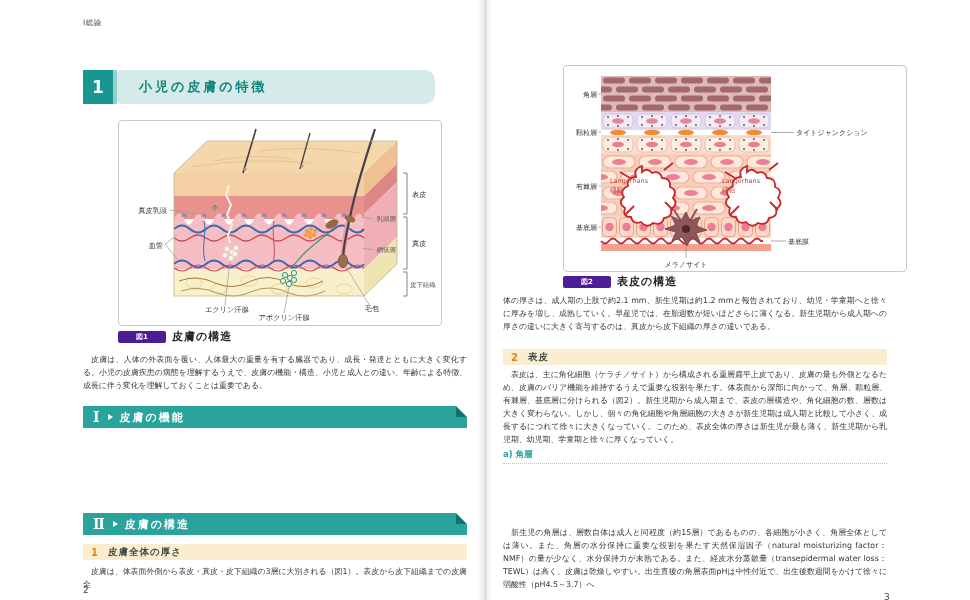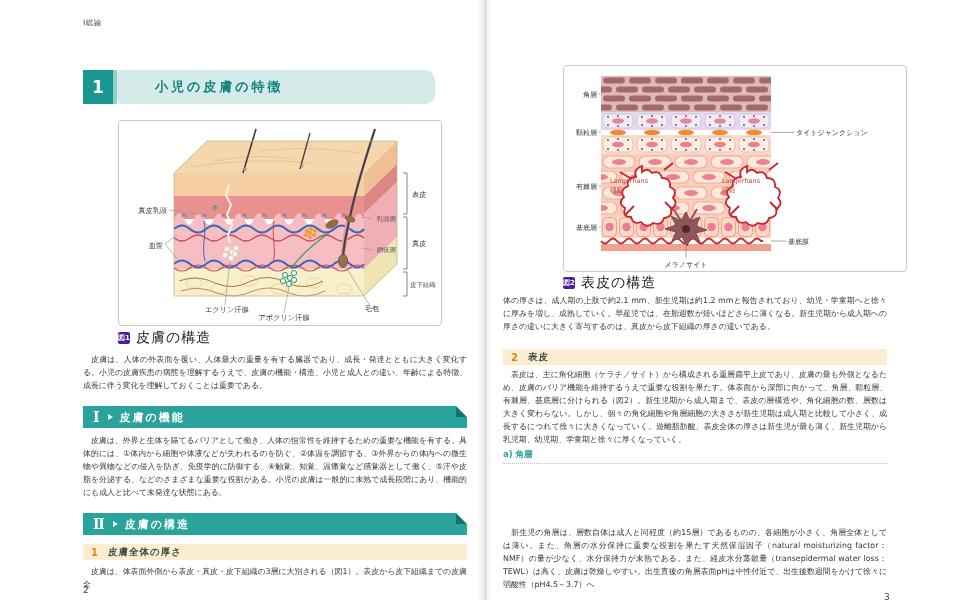--- a/index.html
+++ b/index.html
@@ -6,40 +6,40 @@
   body{width:970px;height:600px;position:relative;background:#fff;
        font-family:"DejaVu Sans","Liberation Sans",sans-serif;overflow:hidden}
   .page{position:absolute;top:8px;width:485px;height:600px;background:#fff}
   .abs{position:absolute}
   .runhead{font-size:7.5px;color:#3c3c3c;letter-spacing:.5px}
   .body-text{font-size:7.9px;line-height:13px;color:#37373a;text-align:justify}
   .chapter-row{display:flex;height:34px}
   .chapnum{width:30px;background:#18968f;border-right:4px solid #93d0cb;color:#fff;
            font-weight:bold;font-size:17px;display:flex;align-items:center;justify-content:center}
   .chapbanner{width:318px;background:#d4ebe9;border-radius:4px 10px 10px 4px;display:flex;
-              align-items:center;padding-left:38px;box-sizing:border-box;color:#12837d;
+              align-items:center;padding-left:22px;box-sizing:border-box;color:#12837d;
               font-weight:bold;font-size:13px;letter-spacing:3px}
   .figbox{border:1px solid #c8c8c8;border-radius:4px;background:#fff}
   .secband{height:22px;background:#2ba39d;color:#fff;display:flex;align-items:center}
   .secband::after{content:"";position:absolute;top:0;right:0;width:0;height:0;
                   border-top:11px solid #fff;border-left:11px solid transparent}
   .secband::before{content:"";position:absolute;top:0;right:0;width:0;height:0;
                    border-left:11px solid #14726d;border-top:11px solid transparent}
   .sec-num{font-family:"DejaVu Serif","Liberation Serif",serif;font-size:14px;font-weight:bold;
            margin-left:10px;line-height:1}
   .sec-arrow{width:0;height:0;border-left:5px solid #fff;border-top:3.5px solid transparent;
              border-bottom:3.5px solid transparent;margin:0 7px 0 8px}
   .sec-title{font-size:11px;font-weight:bold;letter-spacing:2px}
   .subhead{height:16px;background:#fbeed0;display:flex;align-items:center;font-weight:bold}
   .sub-num{color:#d8861c;font-size:10px;margin:0 10px 0 8px}
   .sub-title{font-size:9.5px;color:#3d4a46;letter-spacing:1px}
   .ahead{font-size:8.5px;font-weight:bold;color:#2ba39d;border-bottom:1px dotted #9fcecb;padding-bottom:2px}
   .figcap{display:flex;align-items:center}
-  .figbadge{background:#4c1d95;color:#fff;font-size:7px;font-weight:bold;padding:1px 0;border-radius:2px}
-  .figcap-text{font-size:14px;font-weight:normal;color:#222;margin-left:6px;letter-spacing:1px}
+  .figbadge{background:#4c1d95;color:#fff;font-size:7px;font-weight:bold;padding:1px 18px;border-radius:2px}
+  .figcap-text{font-size:11px;font-weight:bold;color:#222;margin-left:6px;letter-spacing:1px}
   .pagenum{font-size:9px;color:#444}
   .gutter{position:absolute;left:478px;top:0;width:14px;height:600px;
           background:linear-gradient(to right,rgba(0,0,0,0),rgba(0,0,0,.09) 46%,rgba(0,0,0,.09) 54%,rgba(0,0,0,0))}
   .gutterline{position:absolute;left:485px;top:0;width:1px;height:600px;background:#d2d2d2}
   .flbl{font-size:7.2px;fill:#333}
   .flbl-s{font-size:6.4px;fill:#555}
   .f2lbl{font-size:7px;fill:#333}
   .lred{font-size:6.5px;fill:#c0453a}
   text{font-family:"DejaVu Sans","Liberation Sans",sans-serif}
 </style>
@@ -177,21 +177,20 @@
   </div>
 
   <div class="abs body-text" style="left:83px;top:345px;width:384px">　皮膚は、人体の外表面を覆い、人体最大の重量を有する臓器であり、成長・発達とともに大きく変化する。小児の皮膚疾患の病態を理解するうえで、皮膚の機能・構造、小児と成人との違い、年齢による特徴、成長に伴う変化を理解しておくことは重要である。</div>
 
   <div class="abs secband" style="left:83px;top:398px;width:384px">
     <span class="sec-num">Ⅰ</span>
     <span class="sec-arrow"></span>
     <span class="sec-title">皮膚の機能</span>
   </div>
 
-  <div class="abs body-text" style="left:83px;top:426px;width:384px">　皮膚は、外界と生体を隔てるバリアとして働き、人体の恒常性を維持するための重要な機能を有する。具体的には、①体内から細胞や体液などが失われるのを防ぐ、②体温を調節する、③外界からの体内への微生物や異物などの侵入を防ぎ、免疫学的に防御する、④触覚、知覚、温痛覚など感覚器として働く、⑤汗や皮脂を分泌する、などのさまざまな重要な役割がある。小児の皮膚は一般的に未熟で成長段階にあり、機能的にも成人と比べて未発達な状態にある。</div>
 
   <div class="abs secband" style="left:83px;top:505px;width:384px">
     <span class="sec-num">Ⅱ</span>
     <span class="sec-arrow"></span>
     <span class="sec-title">皮膚の構造</span>
   </div>
 
   <div class="abs subhead" style="left:83px;top:536px;width:384px">
     <span class="sub-num">1</span>
     <span class="sub-title">皮膚全体の厚さ</span>
@@ -317,21 +316,21 @@
     <span class="figcap-text">表皮の構造</span>
   </div>
 
   <div class="abs body-text" style="left:18px;top:286px;width:384px">体の厚さは、成人期の上肢で約2.1 mm、新生児期は約1.2 mmと報告されており、幼児・学童期へと徐々に厚みを増し、成熟していく。早産児では、在胎週数が短いほどさらに薄くなる。新生児期から成人期への厚さの違いに大きく寄与するのは、真皮から皮下組織の厚さの違いである。</div>
 
   <div class="abs subhead" style="left:18px;top:341px;width:384px">
     <span class="sub-num">2</span>
     <span class="sub-title">表皮</span>
   </div>
 
-  <div class="abs body-text" style="left:18px;top:360px;width:384px">　表皮は、主に角化細胞（ケラチノサイト）から構成される重層扁平上皮であり、皮膚の最も外側となるため、皮膚のバリア機能を維持するうえで重要な役割を果たす。体表面から深部に向かって、角層、顆粒層、有棘層、基底層に分けられる（図2）。新生児期から成人期まで、表皮の層構造や、角化細胞の数、層数は大きく変わらない。しかし、個々の角化細胞や角層細胞の大きさが新生児期は成人期と比較して小さく、成長するにつれて徐々に大きくなっていく。遊離脂肪酸、表皮全体の厚さは新生児が最も薄く、新生児期から乳児期、幼児期、学童期と徐々に厚くなっていく。</div>
+  <div class="abs body-text" style="left:18px;top:360px;width:384px">　表皮は、主に角化細胞（ケラチノサイト）から構成される重層扁平上皮であり、皮膚の最も外側となるため、皮膚のバリア機能を維持するうえで重要な役割を果たす。体表面から深部に向かって、角層、顆粒層、有棘層、基底層に分けられる（図2）。新生児期から成人期まで、表皮の層構造や、角化細胞の数、層数は大きく変わらない。しかし、個々の角化細胞や角層細胞の大きさが新生児期は成人期と比較して小さく、成長するにつれて徐々に大きくなっていく。このため、表皮全体の厚さは新生児が最も薄く、新生児期から乳児期、幼児期、学童期と徐々に厚くなっていく。</div>
 
   <div class="abs ahead" style="left:18px;top:441px;width:384px">a) 角層</div>
 
 
   <div class="abs body-text" style="left:18px;top:518px;width:384px">　新生児の角層は、層数自体は成人と同程度（約15層）であるものの、各細胞が小さく、角層全体としては薄い。また、角層の水分保持に重要な役割を果たす天然保湿因子（natural moisturizing factor：NMF）の量が少なく、水分保持力が未熟である。また、経皮水分蒸散量（transepidermal water loss：TEWL）は高く、皮膚は乾燥しやすい。出生直後の角層表面pHは中性付近で、出生後数週間をかけて徐々に弱酸性（pH4.5～3.7）へ</div>
 
   <div class="abs pagenum" style="left:399px;top:584px">3</div>
 </div>
 
 <div class="gutter"></div>

